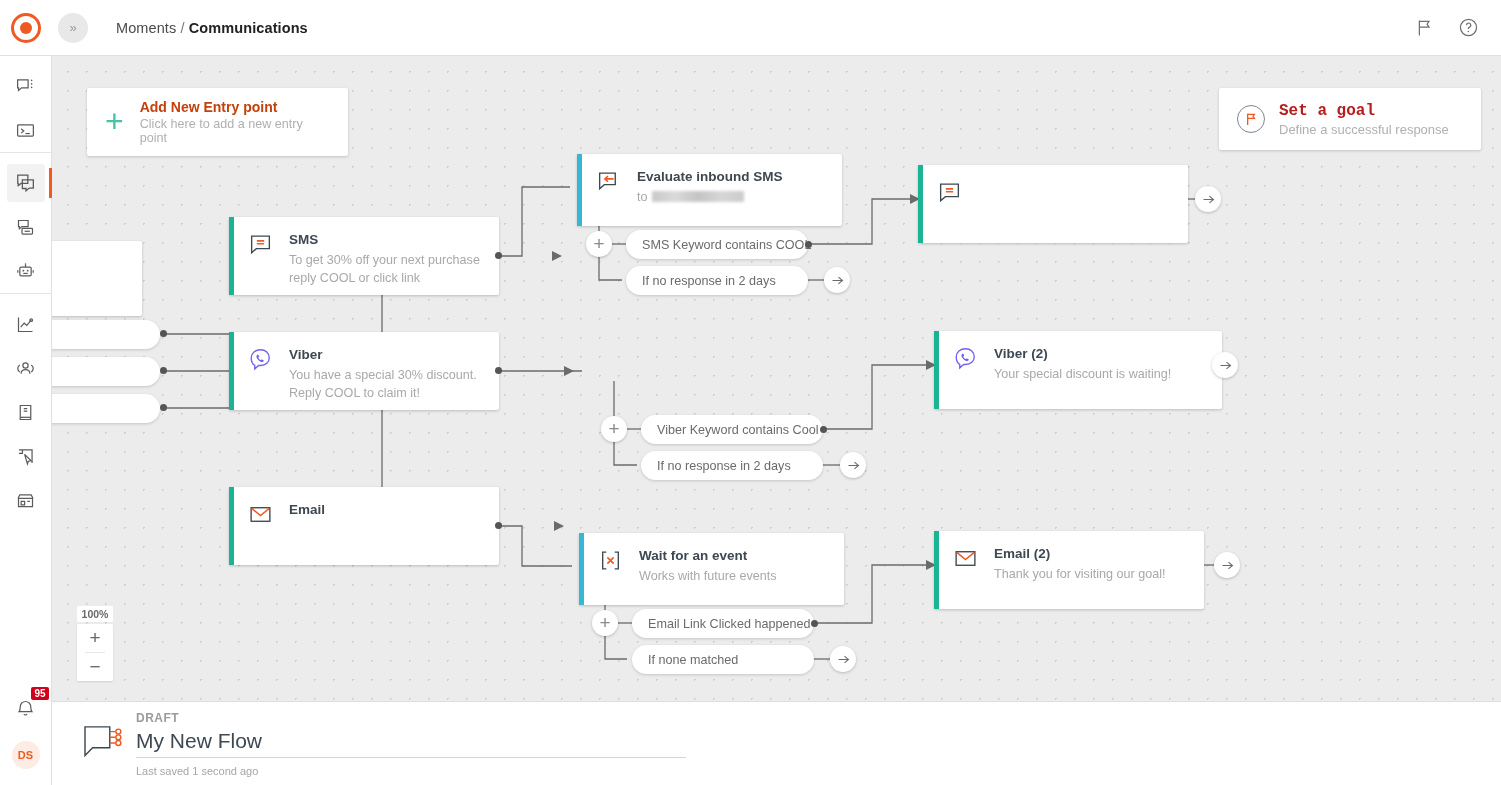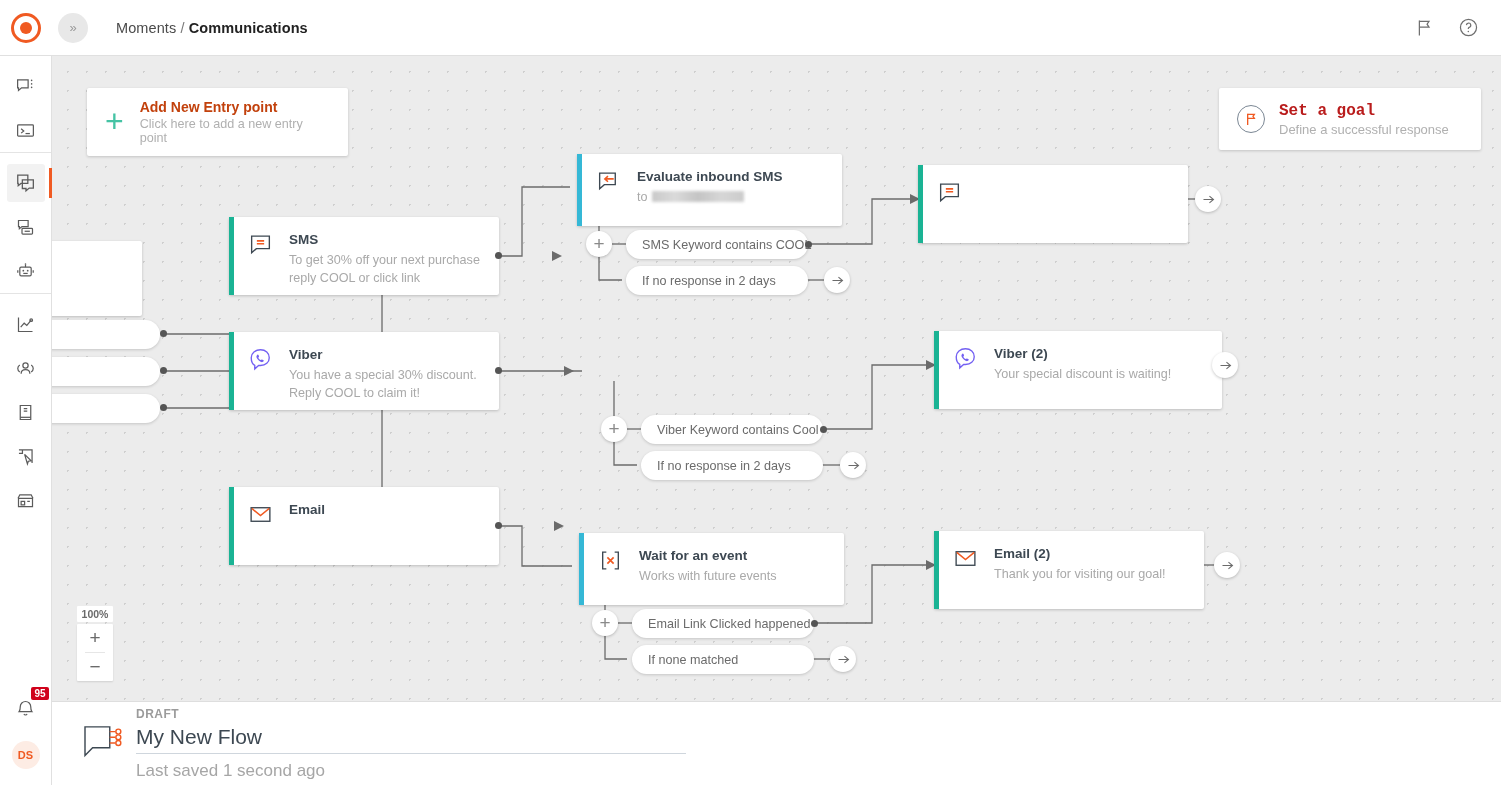--- a/index.html
+++ b/index.html
@@ -146,21 +146,21 @@
     padding: 0 22px 0 26px; z-index: 30;
   }
   .flowicon { width: 54px; flex: 0 0 54px; display: flex; align-items: center; justify-content: center; }
   .flowmeta { margin-left: 4px; }
   .draft { font-size: 12px; font-weight: bold; color: #9b9b9b; letter-spacing: .5px; }
   .flowname {
     font-size: 21px; color: #3d4852; border: none; outline: none;
     border-bottom: 1px solid #cfd6dd; width: 550px; padding: 2px 0 4px 0;
     font-family: "Liberation Sans", sans-serif; background: transparent; margin-top: 2px;
   }
-  .saved { font-size: 17px; color: #a6a6a6; margin-top: 7px; }
+  .saved { font-size: 11px; color: #a6a6a6; margin-top: 7px; }
   .bb-right { margin-left: auto; display: flex; align-items: center; gap: 22px; }
   .link-btn { font-size: 12.6px; font-weight: bold; color: #37708c; letter-spacing: .6px; cursor: pointer; }
   .primary-btn {
     background: #2d7d9a; color: #fff; font-size: 12.8px; font-weight: bold;
     letter-spacing: .6px; padding: 12px 22px; border: none; border-radius: 2px; cursor: pointer;
     font-family: "Liberation Sans", sans-serif;
   }
   .kebab { color: #6b6b6b; font-size: 18px; cursor: pointer; padding: 0 4px; line-height: .6; letter-spacing: 0; }
   .redacted {
     display: inline-block; width: 92px; height: 11px; vertical-align: -1px;

